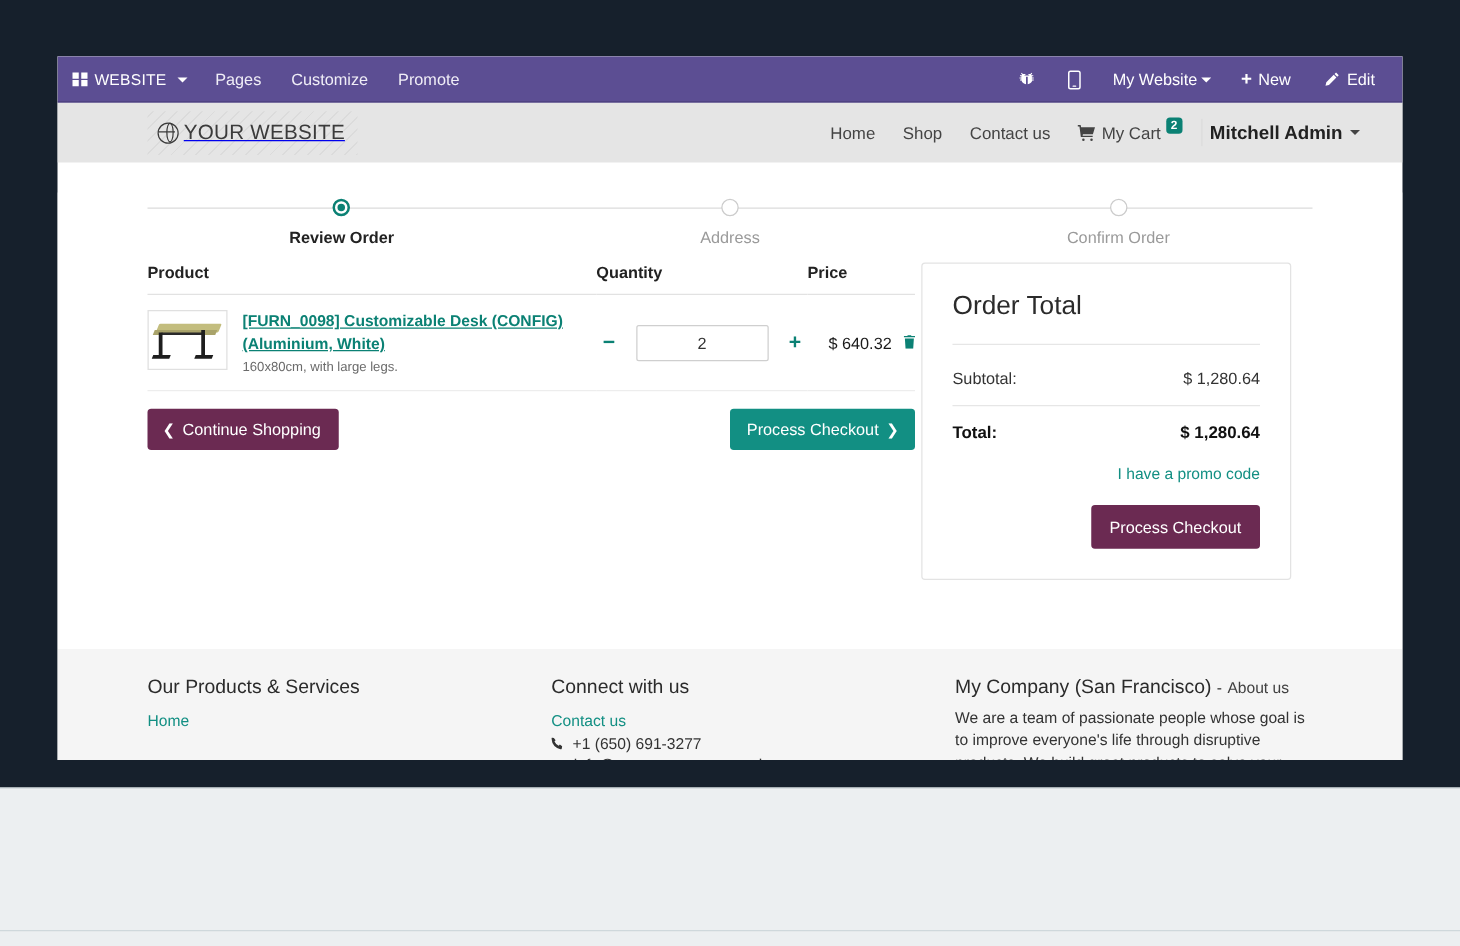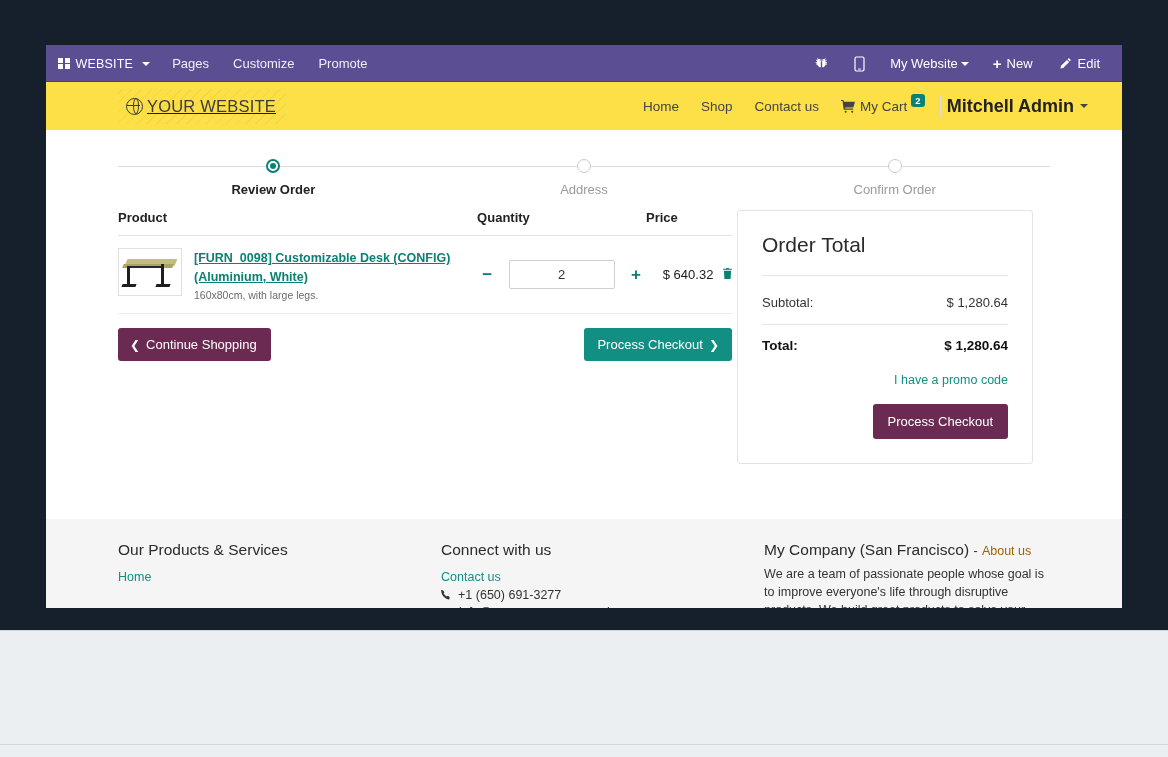--- a/index.html
+++ b/index.html
@@ -25,34 +25,34 @@
   .tb-item { padding: 0 12px; font-size: 13px; color: #f0eef7; cursor: default; }
   .tb-spacer { flex: 1; }
   .tb-icon { padding: 0 13px; display: flex; align-items: center; }
   .tb-right { display: flex; align-items: center; padding-right: 10px; }
   .tb-user { display: flex; align-items: center; padding: 0 12px; font-size: 13px; }
   .tb-new { display: flex; align-items: center; gap: 5px; padding: 0 12px; font-size: 13px; }
   .tb-edit { display: flex; align-items: center; gap: 6px; padding: 0 12px 0 14px; font-size: 13px; }
   .plus-g { font-size: 15px; line-height: 1; font-weight: bold; }
 
   
-  .site-header { height: 48px; background: #fde047; display: flex; align-items: center; padding: 0 34px 0 0; }
+  .site-header { height: 48px; background: #e5e5e5; display: flex; align-items: center; padding: 0 34px 0 0; }
   .logo-wrap { margin-left: 72px; display: flex; align-items: center; gap: 4px;
     background-image: repeating-linear-gradient(-45deg, rgba(0,0,0,0.045) 0 1px, transparent 1px 7px);
     padding: 8px 10px 8px 8px; }
   .globe { width: 17px; height: 17px; border-radius: 50%; border: 1.6px solid #3b3b3b; position: relative; display:inline-block; }
   .globe::before { content:""; position:absolute; left: 5.5px; top: -0.4px; width: 4px; height: 13.8px; border: 1.2px solid #3b3b3b; border-radius: 50%; }
   .globe::after { content:""; position:absolute; left: -0.4px; top: 6px; width: 13.8px; height: 1.2px; background: #3b3b3b; }
   .logo-text { font-size: 16.5px; color: #3b3b3b; font-weight: 400; letter-spacing: .2px; }
   .nav { margin-left: auto; display: flex; align-items: center; gap: 0; }
   .nav a { color: #444; font-size: 13.5px; text-decoration: none; padding: 0 11px; }
   .cart-link { display: flex; align-items: center; gap: 4px; padding: 0 10px 0 11px; color: #444; font-size: 13.5px; text-decoration: none; }
   .badge { background: #0b8174; color: #fff; font-size: 9.5px; font-weight: 600; border-radius: 3px; padding: 1px 4px; position: relative; top: -6px; }
   .nav-sep { width: 1px; height: 22px; background: #dcdcdc; margin: 0 6px 0 4px; }
-  .user-name { font-size: 18px; color: #222; font-weight: 700; display: flex; align-items: center; text-align: center; }
+  .user-name { font-size: 15px; color: #222; font-weight: 700; display: flex; align-items: center; text-align: center; }
   .caret-dark { width: 0; height: 0; border-left: 4px solid transparent; border-right: 4px solid transparent; border-top: 4px solid #444; display: inline-block; margin-left: 6px; }
 
   
   .page { background: #fff; height: 365px; padding: 0 72px; position: relative; }
 
   
   .stepper { position: relative; margin-top: 24px; height: 54px; }
   .step-line { position: absolute; left: 0; right: 0; top: 12px; height: 1px; background: #dcdcdc; }
   .steps { position: relative; display: flex; }
   .step { flex: 1; display: flex; flex-direction: column; align-items: center; }
@@ -114,21 +114,21 @@
   .footer { background: #f5f5f5; height: 118px; padding: 22px 72px 0 72px; display: flex; gap: 20px; }
   .fcol { }
   .fcol1 { width: 318px; }
   .fcol2 { width: 318px; }
   .fcol3 { width: 300px; }
   .fh { font-size: 15.5px; color: #2b2b2b; font-weight: 400; margin-bottom: 11px; }
   .fh3 { font-size: 15.5px; color: #2b2b2b; font-weight: 400; margin-bottom: 7px; }
   .flink { color: #128f83; font-size: 12.5px; text-decoration: none; display: block; margin-bottom: 4px; }
   .fline { font-size: 12.5px; color: #333; display: flex; align-items: center; gap: 6px; margin-bottom: 3px; }
   .ftext { font-size: 12.5px; color: #333; line-height: 1.42; }
-  .about { color: #a16207; font-size: 12.5px; text-decoration: none; }
+  .about { color: #404040; font-size: 12.5px; text-decoration: none; }
   .dash { color: #2b2b2b; font-size: 12.5px; }
   svg { display: block; }
 </style>
 </head>
 <body>
 
 <div class="desktop">
   <div class="lower-strip">
     <div class="lower-strip-line"></div>
   </div>

